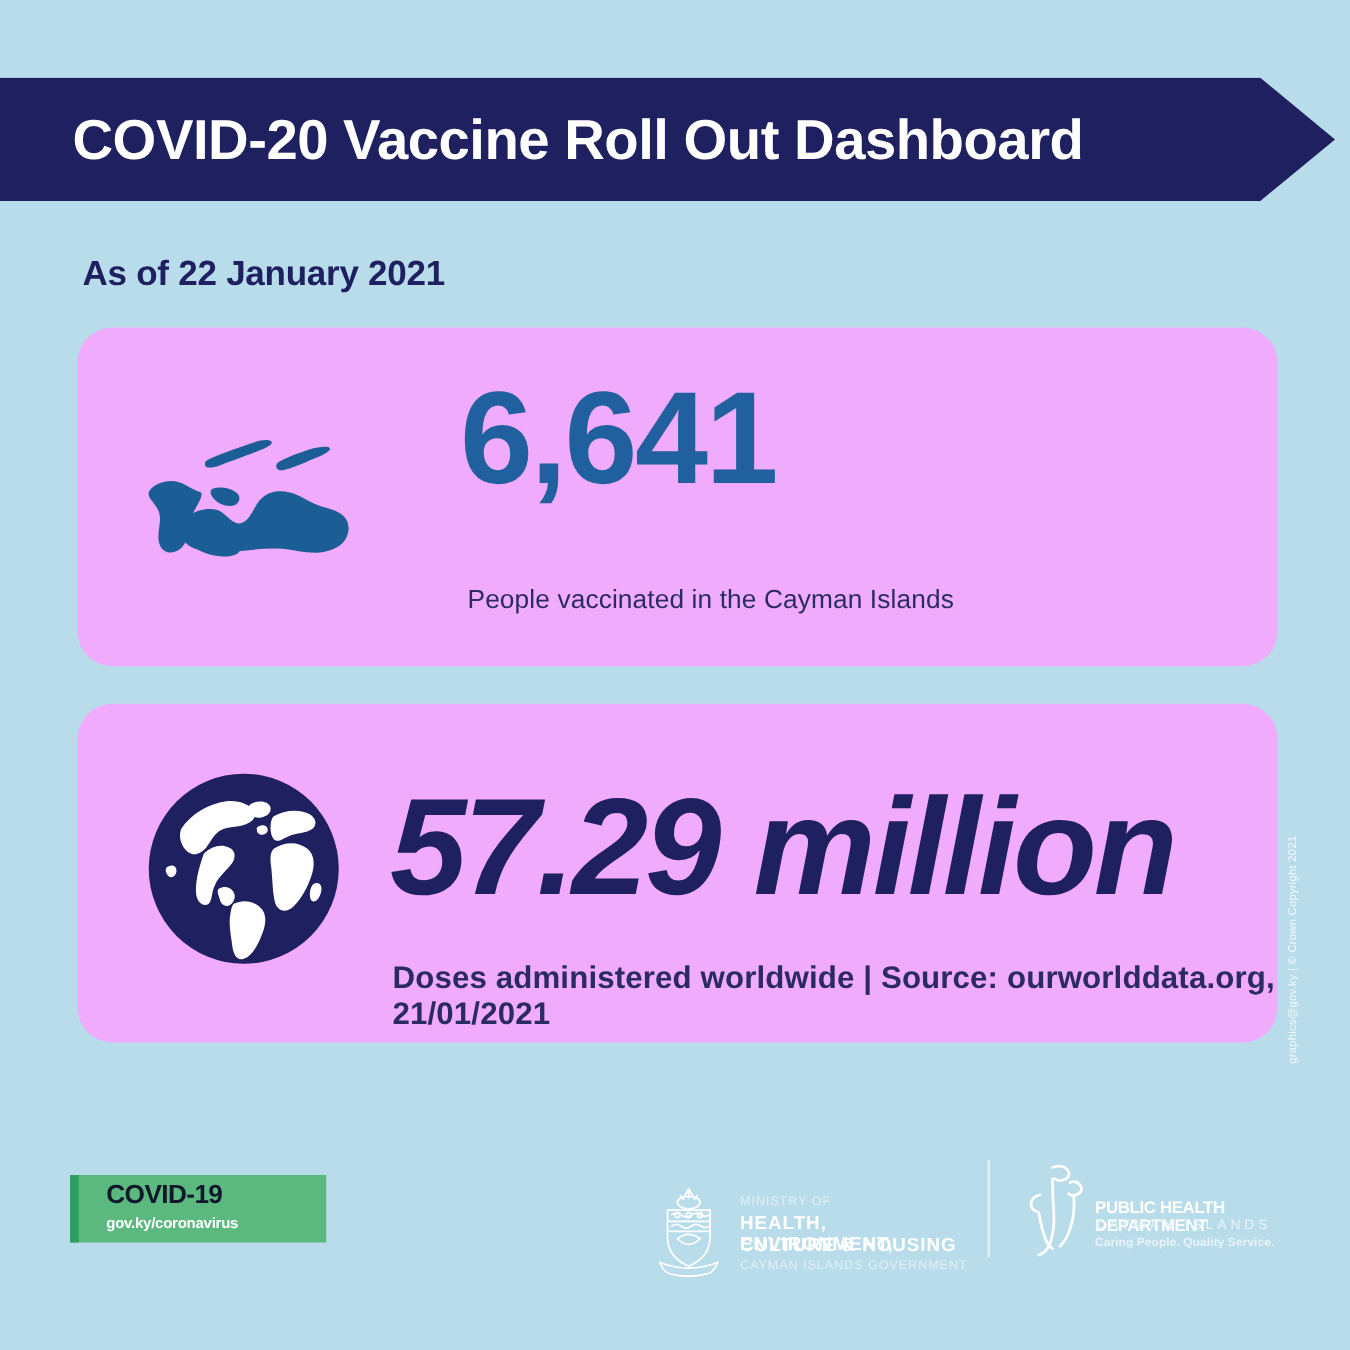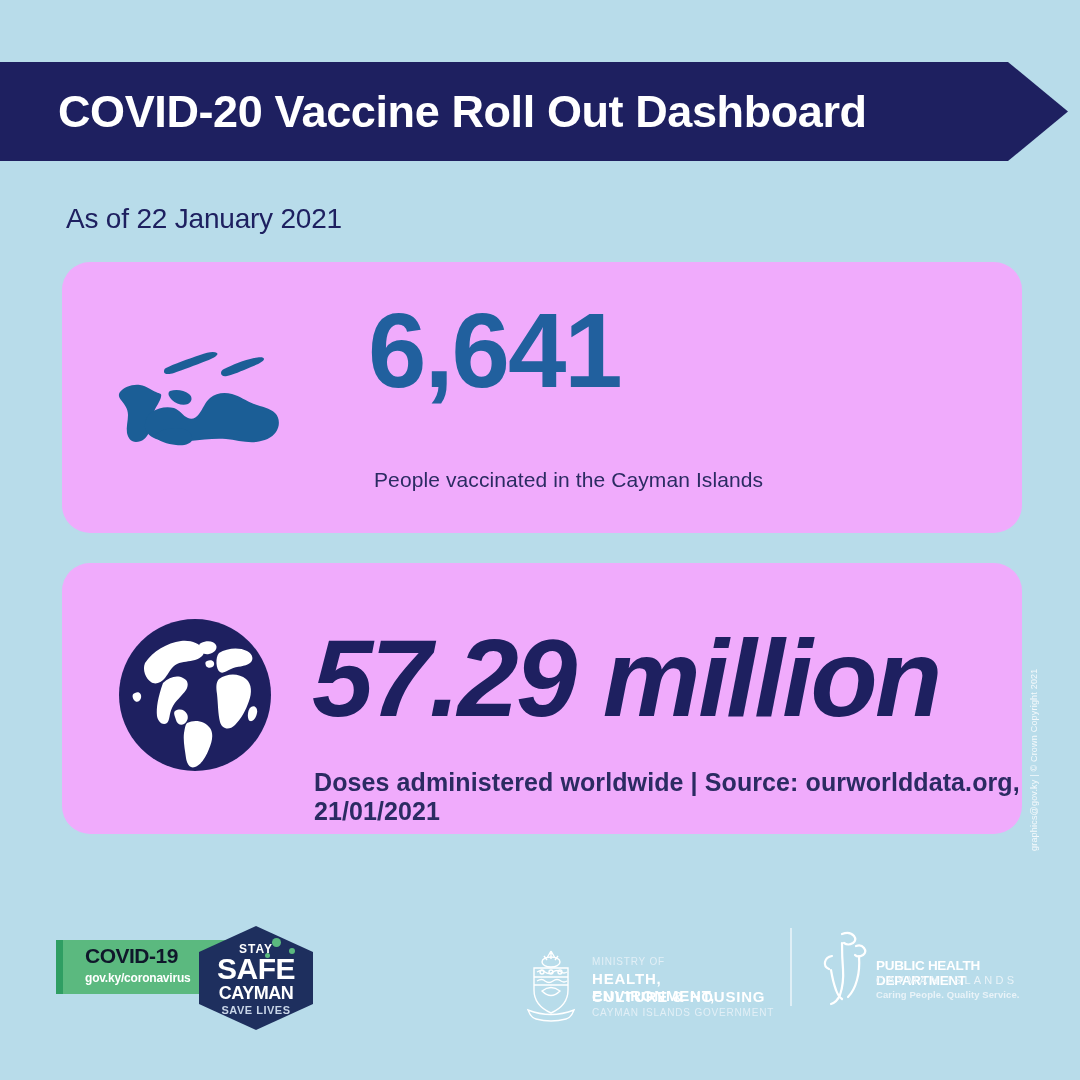--- a/index.html
+++ b/index.html
@@ -23,21 +23,21 @@
     font-size:45px;
     font-weight:bold;
     letter-spacing:-0.4px;
     margin-left:58px;
     white-space:nowrap;
   }
   
   #asof-text{
     position:absolute;left:66px;top:203px;
     color:#1e2060;
-    font-size:28px;font-weight:normal;
+    font-size:28px;font-weight:bold;
     letter-spacing:-0.2px;
   }
   
   .card{
     position:absolute;left:62px;width:960px;
     background:#f0abfc;border-radius:28px;
   }
   #card-local{top:262px;height:271px;}
   #card-global{top:563px;height:271px;}
 
@@ -214,29 +214,20 @@
   <div id="global-caption">Doses administered worldwide | Source: ourworlddata.org, 21/01/2021</div>
 </div>
 
 <div id="footer">
 
   <div id="covid-badge">
     <div id="covid-green-bar">
       <div id="covid-19-label">COVID-19</div>
       <div id="covid-url-label">gov.ky/coronavirus</div>
     </div>
-    <div id="stay-safe-hex">
-      <div class="hex-line" id="hex-stay">STAY</div>
-      <div class="hex-line" id="hex-safe">SAFE</div>
-      <div class="hex-line" id="hex-cayman">CAYMAN</div>
-      <div class="hex-line" id="hex-savelives">SAVE LIVES</div>
-      <div class="hex-dot" id="hex-dot-1"></div>
-      <div class="hex-dot" id="hex-dot-2"></div>
-      <div class="hex-dot" id="hex-dot-3"></div>
-    </div>
   </div>
 
   <div id="ministry-logo">
     <svg id="coat-of-arms-icon" viewBox="0 0 62 76" xmlns="http://www.w3.org/2000/svg">
       <g fill="none" stroke="#ffffff" stroke-width="1.4">
 
         <path d="M31 3 L27 10 M31 3 L35 10 M31 3 L31 11 M24 8 L27 12 M38 8 L35 12"></path>
         <ellipse cx="31" cy="14" rx="9" ry="5"></ellipse>
 
         <path d="M14 20 L48 20 L48 42 C48 54 40 61 31 65 C22 61 14 54 14 42 Z"></path>

